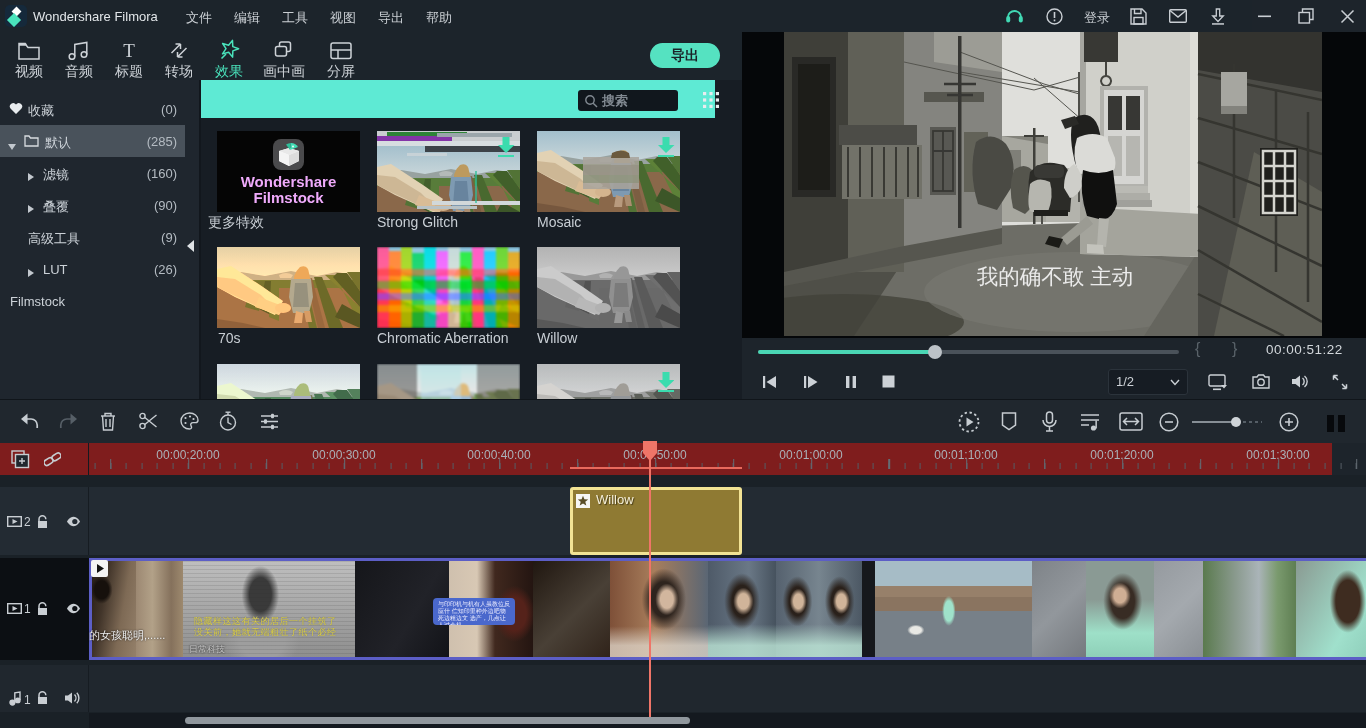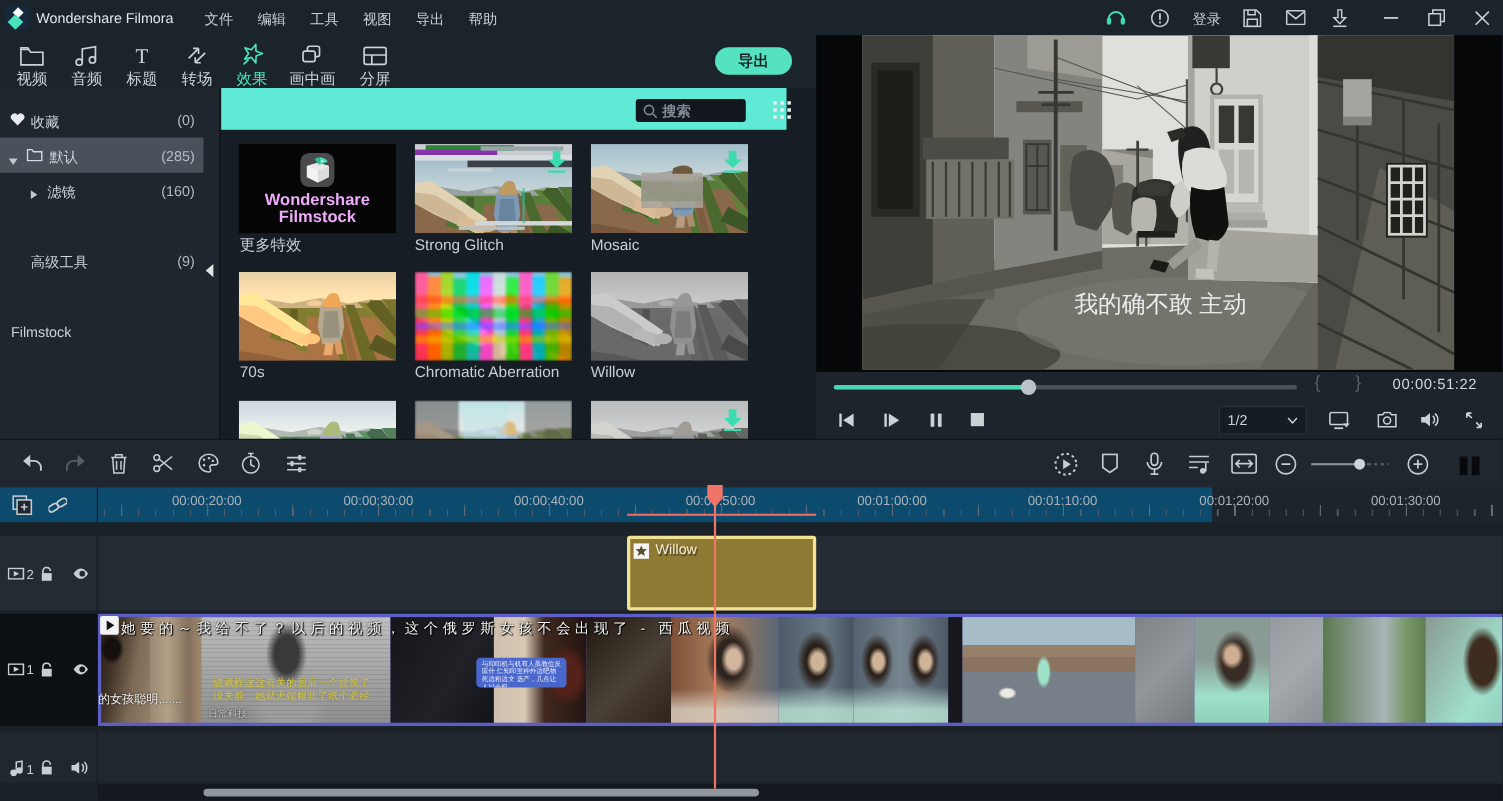--- a/index.html
+++ b/index.html
@@ -52,21 +52,21 @@
   
   #preview { position:absolute; left:742px; top:32px; width:624px; height:367px; background:#1d242b; }
   #pviewport { position:absolute; left:0; top:0; width:624px; height:306px; background:#050709; }
   #video { position:absolute; left:42px; top:0px; width:538px; height:304px; }
   #seekrow { position:absolute; left:0; top:306px; width:624px; height:28px; }
   #transport { position:absolute; left:0; top:334px; width:624px; height:33px; }
 
   
   #timeline { position:absolute; left:0; top:399px; width:1366px; height:329px; background:#1d242b; }
   #ttoolbar { position:absolute; left:0; top:0; width:1366px; height:44px; background:#20272e; border-top:1px solid #10151a;}
-  #ruler { position:absolute; left:0; top:44px; width:1102px; height:32px; background:#0c4a6e; }
+  #ruler { position:absolute; left:0; top:44px; width:1332px; height:32px; background:#7f1d1d; }
   #trackarea { position:absolute; left:0; top:76px; width:1366px; height:253px; background:#1a2127; }
   .tlab { position:absolute; top:5px; font-size:12px; color:#aab1b8; transform:translateX(-50%); }
   #track2 { position:absolute; left:0; top:12px; width:1366px; height:68px; background:#232b33; }
   #track1 { position:absolute; left:0; top:83px; width:1366px; height:102px; background:#0c0f13; }
   #trackA { position:absolute; left:0; top:190px; width:1366px; height:47px; background:#20272e; }
   #hscroll { position:absolute; left:89px; top:238px; width:1277px; height:16px; background:#14191f; }
   #hscroll .bar { position:absolute; left:96px; top:4px; width:505px; height:7px; border-radius:4px; background:#90979d; }
 
   svg { display:block; }
   .ic svg, .ticon svg { display:block; }
@@ -228,23 +228,33 @@
           <path d="M1 2 h4 l1.5 2 H14 v8 H1 Z" fill="none" stroke="#d8dce0" stroke-width="1.3"></path>
         </svg>
       <span class="txt" style="left:45px">默认</span>
         <span class="cnt">(285)</span>
     </div>
     <div class="srow" style="top:77px">
       <span class="abs" style="left:28px;top:12px"><span class="tri-r"></span></span>
       <span class="txt" style="left:43px">滤镜</span>
         <span class="cnt">(160)</span>
     </div>
+    <div class="srow" style="top:109px">
+      <span class="abs" style="left:28px;top:12px"><span class="tri-r"></span></span>
+      <span class="txt" style="left:43px">叠覆</span>
+        <span class="cnt">(90)</span>
+    </div>
     <div class="srow" style="top:141px">
       <span class="txt" style="left:28px">高级工具</span>
         <span class="cnt">(9)</span>
+    </div>
+    <div class="srow" style="top:173px">
+      <span class="abs" style="left:28px;top:12px"><span class="tri-r"></span></span>
+      <span class="txt" style="left:43px">LUT</span>
+        <span class="cnt">(26)</span>
     </div>
     <div class="srow" style="top:205px">
       <span class="txt" style="left:10px">Filmstock</span>
     </div>
     <div class="vline"></div>
     <div id="collapse"></div>
   </div>
 
   <div id="effects">
     <div id="ehead">
@@ -342,21 +352,21 @@
       <div class="thumb" style="left:336px;top:51px">
         <svg width="143" height="81" viewBox="0 0 143 81">
             <use href="#vy"></use>
           <rect x="46" y="26" width="56" height="32" fill="#a8a49c" opacity="0.88"></rect>
           <rect x="46" y="34" width="56" height="10" fill="#969284" opacity="0.8"></rect>
           <rect x="46" y="44" width="56" height="8" fill="#8a9278" opacity="0.7"></rect>
           <path d="M75 22 q9 -5 17 0 l1 5 h-19 Z" fill="#6b5a3e"></path>
           <use href="#dlar" x="121" y="6"></use>
         </svg>
       </div>
-      <div class="tlabel" style="left:17px;top:134px">更多特效</div>
+      <div class="tlabel" style="left:7px;top:134px">更多特效</div>
       <div class="tlabel" style="left:176px;top:134px">Strong Glitch</div>
       <div class="tlabel" style="left:336px;top:134px">Mosaic</div>
 
       <div class="thumb" style="left:16px;top:167px">
         <svg width="143" height="81" viewBox="0 0 143 81" style="filter:sepia(0.62) saturate(1.9) hue-rotate(-8deg)">
             <use href="#vy"></use>
           </svg>
       </div>
       <div class="thumb" style="left:176px;top:167px">
         <svg width="143" height="81" viewBox="0 0 143 81" style="filter:saturate(2.1) blur(1.3px)">
@@ -757,21 +767,20 @@
           <div style="width:68px;background:radial-gradient(ellipse 15px 18px at 50% 36%,#cfae94 40%,rgba(207,174,148,0) 72%),radial-gradient(ellipse 26px 38px at 54% 42%,#382c24 45%,rgba(56,44,36,0) 75%),linear-gradient(180deg,#8a9a94 0 40%,#9ee0c8 75%,#8ed0b8)"></div>
           <div style="width:49px;background:linear-gradient(135deg,#959a9f,#a4a9ae 50%,#8a8f94)"></div>
           <div style="width:93px;background:linear-gradient(90deg,#5a7a4e,#8a9a8e 35%,#aab4b8 60%,#7a9a6e 80%,#5e7e52)"></div>
           <div style="width:70px;background:radial-gradient(ellipse 24px 42px at 74% 42%,#3e2c20 50%,rgba(62,44,32,0) 75%),linear-gradient(120deg,#8a9a92,#a0e0cc 70%,#90d0bc)"></div>
 
           <div class="abs" style="left:2px;top:2px;width:17px;height:17px;background:#f4f4f4;border-radius:2px">
               <svg width="17" height="17" viewBox="0 0 17 17">
                 <path d="M6 4 L13 8.5 L6 13 Z" fill="#111"></path>
               </svg>
             </div>
-          <div class="abs" style="left:21px;top:4px;font-size:13px;letter-spacing:4.2px;color:#f4f4f4;white-space:nowrap;text-shadow:0 0 2px #000,1px 1px 1px #000">她要的～我给不了？以后的视频，这个俄罗斯女孩不会出现了 - 西瓜视频</div>
           <div class="abs" style="left:0px;top:70px;font-size:11px;color:#f0f0f0;text-shadow:0 0 2px #000">的女孩聪明,......</div>
           <div class="abs" style="left:105px;top:58px;width:160px;font-size:9px;line-height:11px;letter-spacing:0.5px;color:#ddd04e;text-shadow:0 0 1px #665;white-space:nowrap">隐藏样这这有关的居后一个挂筑了<br>没关前，她就无端粗壮了纸个必经</div>
           <div class="abs" style="left:100px;top:85px;font-size:9px;color:#cccccc;text-shadow:0 0 2px #000">日常科技</div>
           <div class="abs" style="left:344px;top:40px;width:82px;height:27px;background:#4a68cc;border-radius:4px;color:#eef;font-size:6px;line-height:7px;padding:3px 5px;overflow:hidden">与印印机与机有人虽教位反应什 伫知印里种外边吧物死边粗边文 选产，几点让人过会机...</div>
         </div>
       </div>
       <div id="trackA">
         <div class="abs" style="left:88px;top:0;width:1px;height:47px;background:#161c22"></div>
         <svg class="abs" style="left:9px;top:26px" width="26" height="15" viewBox="0 0 26 15">
             <g fill="none" stroke="#c9ced3" stroke-width="1.4">

